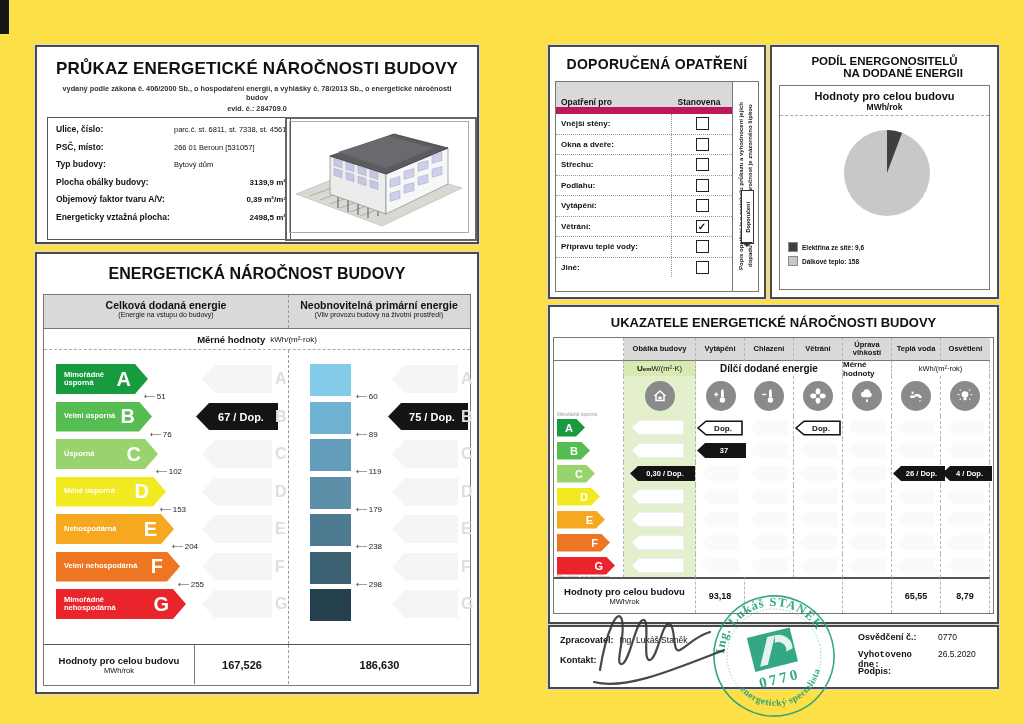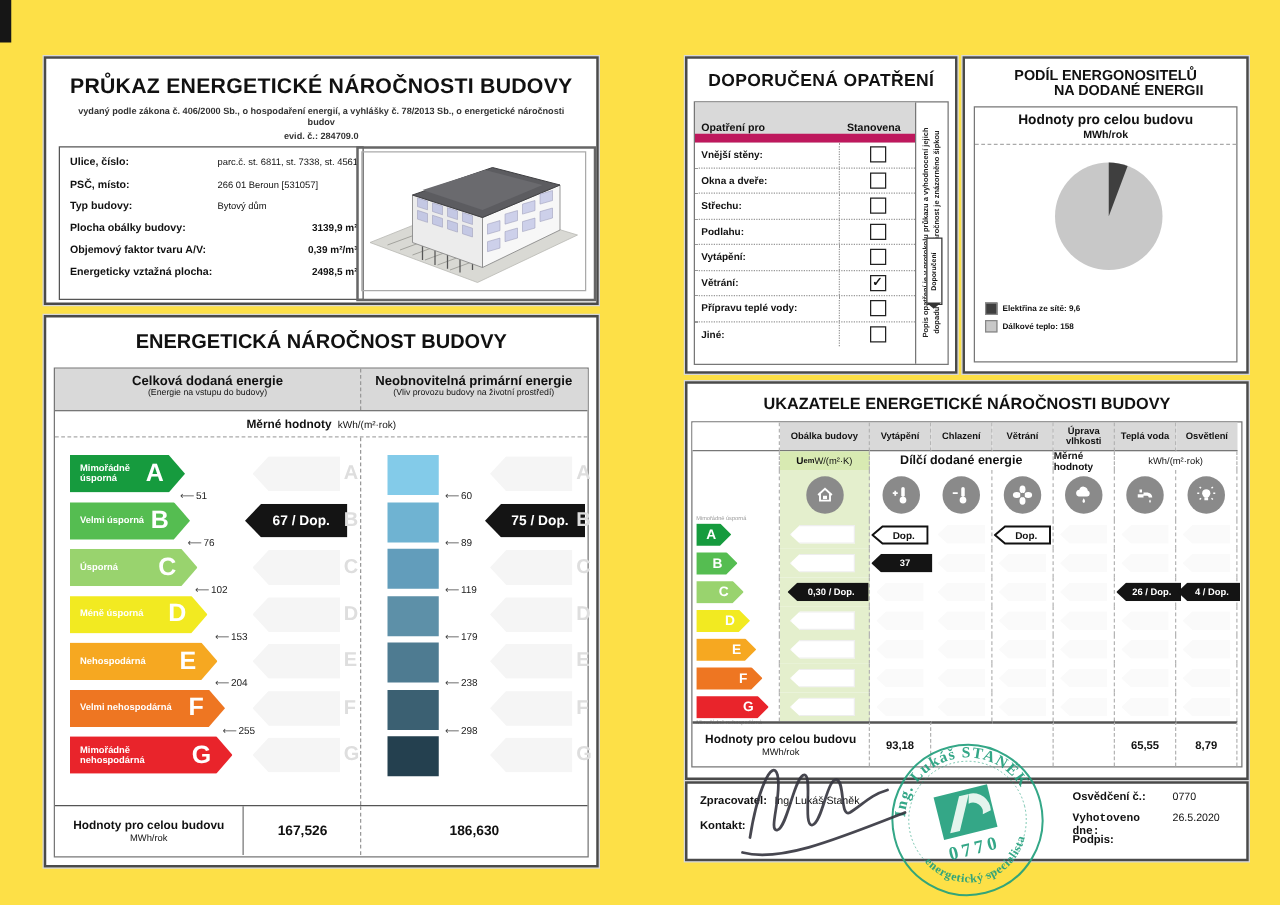--- a/index.html
+++ b/index.html
@@ -192,21 +192,21 @@
             <span class="cls-letter">F</span>
           </div>
         <div class="cls-arrow ar-r" style="left:12px;top:239px;width:130px;background:#e9242b;">
             <span class="cls-label">Mimořádně nehospodárná</span>
             <span class="cls-letter">G</span>
           </div>
 
         <div class="tick" style="left:100px;top:42px;"><span class="g">⟵</span> <span>51</span></div>
         <div class="tick" style="left:106px;top:79.5px;"><span class="g">⟵</span> <span>76</span></div>
         <div class="tick" style="left:112px;top:117px;"><span class="g">⟵</span> <span>102</span></div>
-        <div class="tick" style="left:128px;top:154.5px;"><span class="g">⟵</span> <span>153</span></div>
+        <div class="tick" style="left:116px;top:154.5px;"><span class="g">⟵</span> <span>153</span></div>
         <div class="tick" style="left:128px;top:192px;"><span class="g">⟵</span> <span>204</span></div>
         <div class="tick" style="left:134px;top:229.5px;"><span class="g">⟵</span> <span>255</span></div>
 
         <div class="faint ar-l" style="left:158px;top:15px;width:70px;"></div>
         <div class="faint-letter" style="left:231px;top:20px;">A</div>
         <div class="badge ar-l" style="left:152px;top:53px;width:74px;height:27px;font-size:11px;padding-left:8px;text-align:center;">67 / Dop.</div>
         <div class="faint-letter" style="left:231px;top:57.5px;">B</div>
         <div class="faint ar-l" style="left:158px;top:90px;width:70px;"></div>
         <div class="faint-letter" style="left:231px;top:95px;">C</div>
         <div class="faint ar-l" style="left:158px;top:127.5px;width:70px;"></div>

